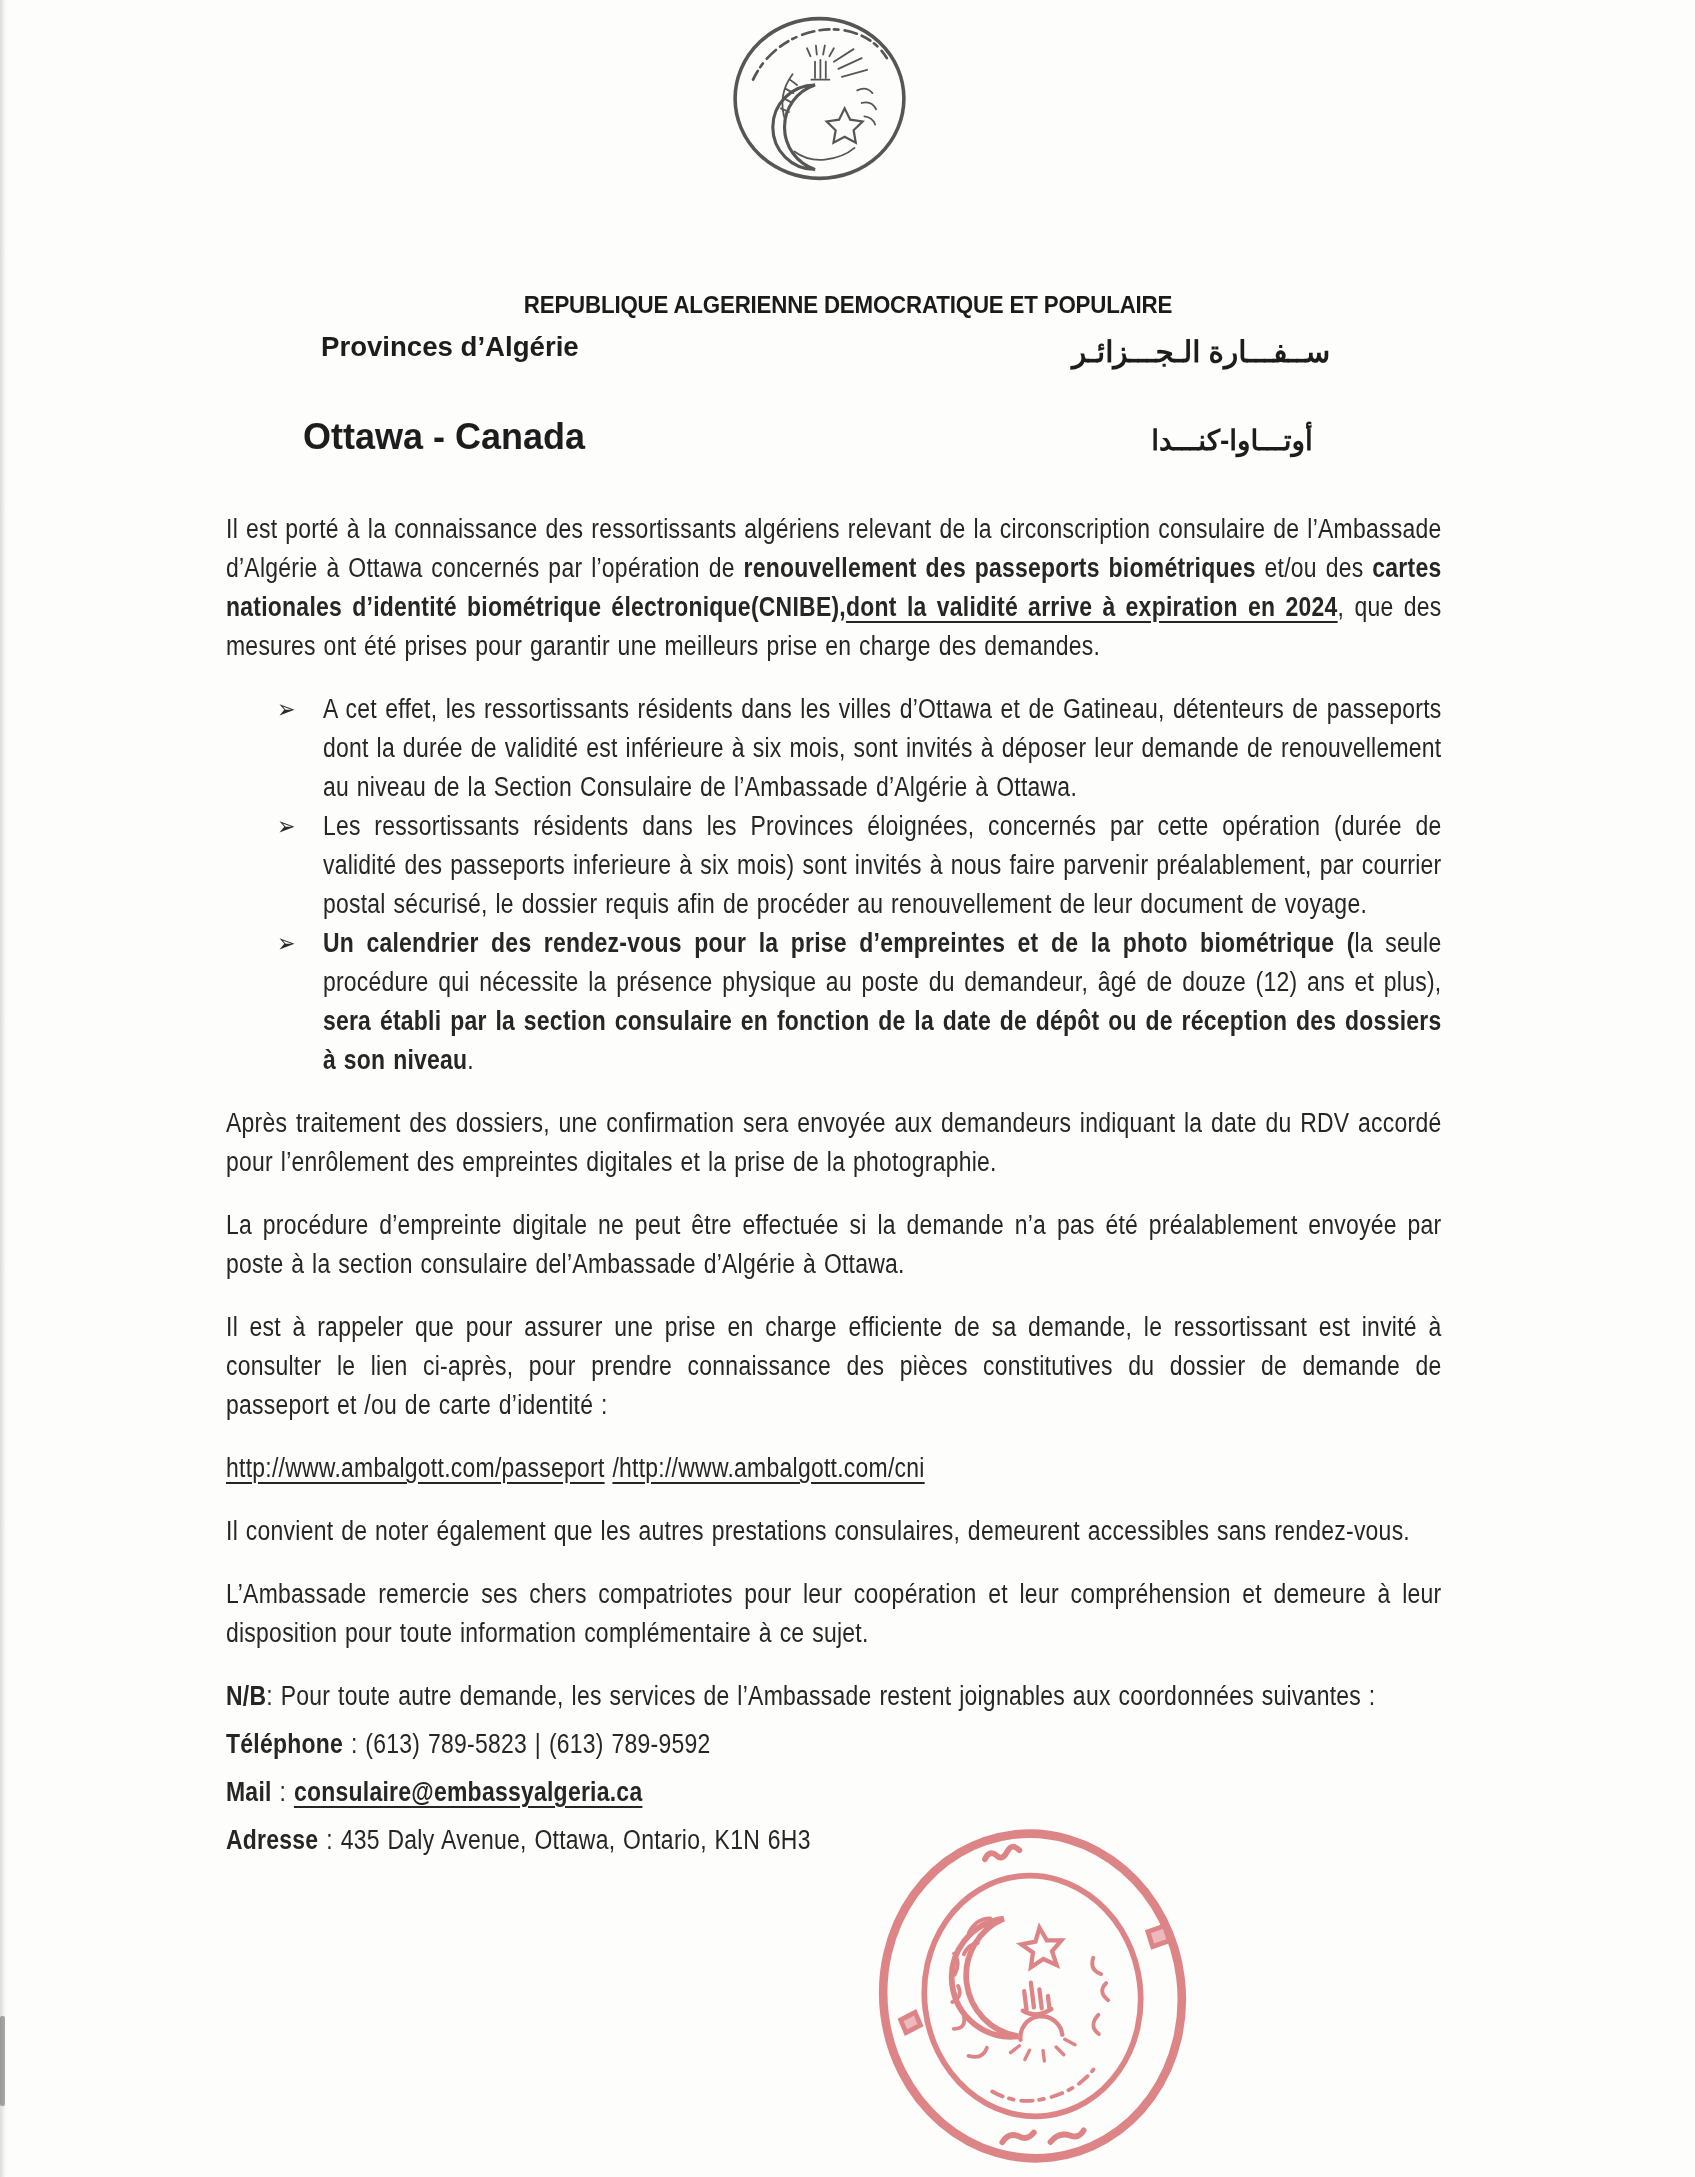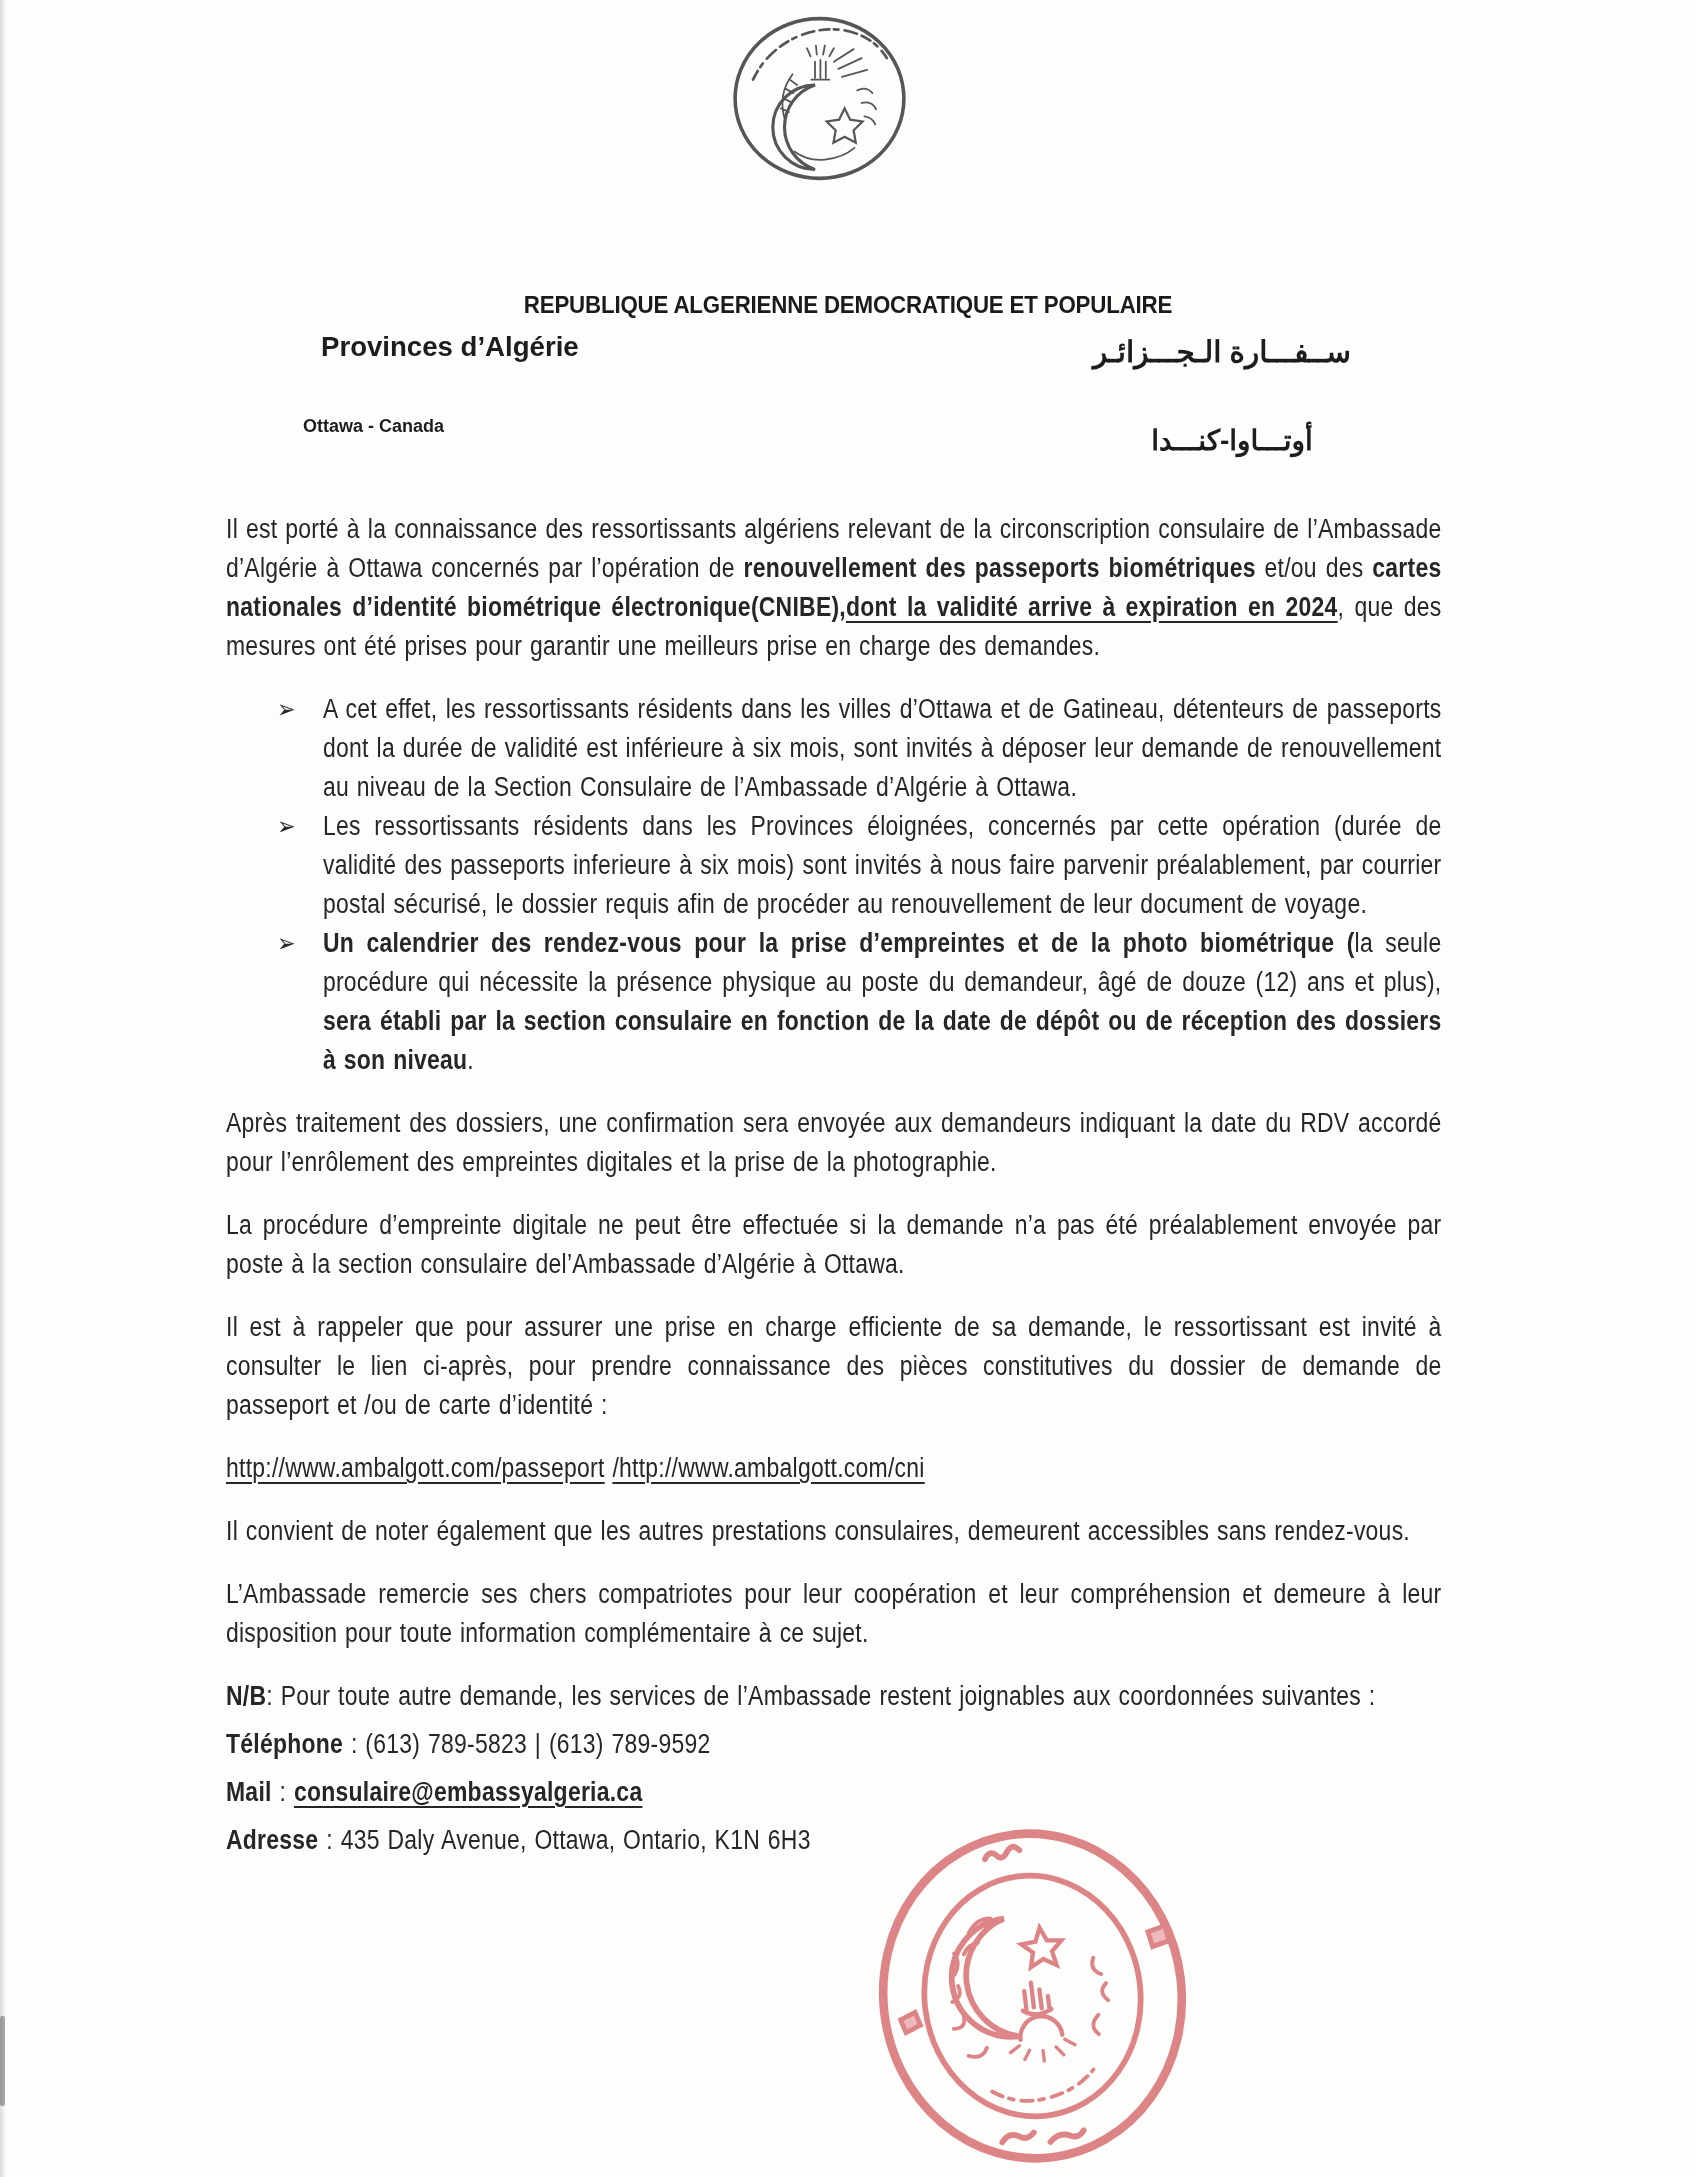--- a/index.html
+++ b/index.html
@@ -23,23 +23,23 @@
     position:absolute;left:0;top:207px;width:1696px;
     text-align:center;direction:rtl;
     font-size:31px;font-weight:bold;color:#1d1d1d;
   }
   .fr-title{
     position:absolute;left:0;top:291px;width:1696px;
     text-align:center;font-size:24px;font-weight:bold;color:#1b1b1b;
     transform:scaleX(.93);letter-spacing:-0.2px;
   }
   .embassy-fr{position:absolute;left:321px;top:331px;font-size:27.6px;font-weight:bold;color:#1d1d1d;}
-  .embassy-ar{position:absolute;left:1072px;top:335px;width:300px;text-align:center;direction:rtl;
+  .embassy-ar{position:absolute;left:1072px;top:335px;width:300px;text-align:left;direction:rtl;
     font-size:29.5px;font-weight:bold;color:#1d1d1d;}
-  .city-fr{position:absolute;left:303px;top:416px;font-size:18px;font-weight:bold;color:#1d1d1d;}
+  .city-fr{position:absolute;left:303px;top:416px;font-size:36px;font-weight:bold;color:#1d1d1d;}
   .city-ar{position:absolute;left:1118px;top:424px;width:228px;text-align:center;direction:rtl;
     font-size:28px;font-weight:bold;color:#1d1d1d;}
 
   
   .content{
     position:absolute;left:226px;top:510px;width:1430px;
     transform:scaleX(.85);transform-origin:0 0;
     font-size:27px;line-height:39px;letter-spacing:0.3px;word-spacing:1.4px;
     text-align:justify;
   }

